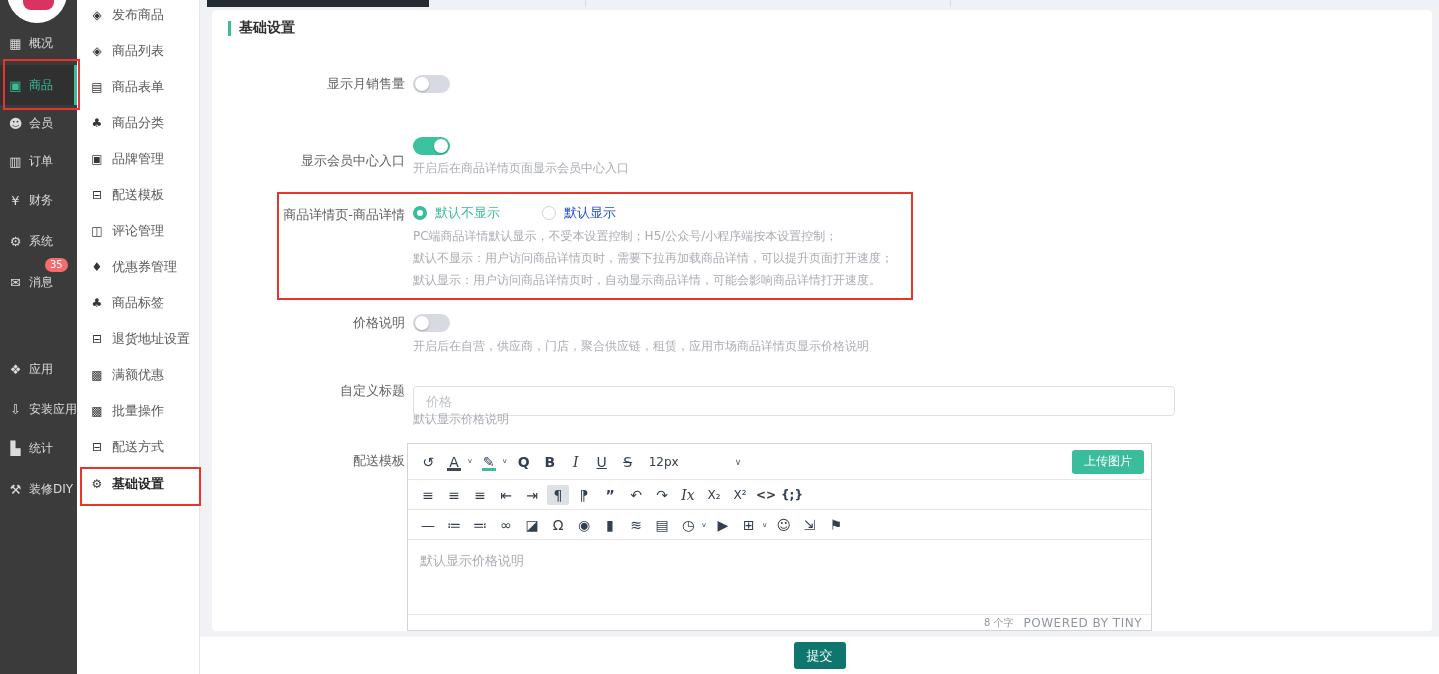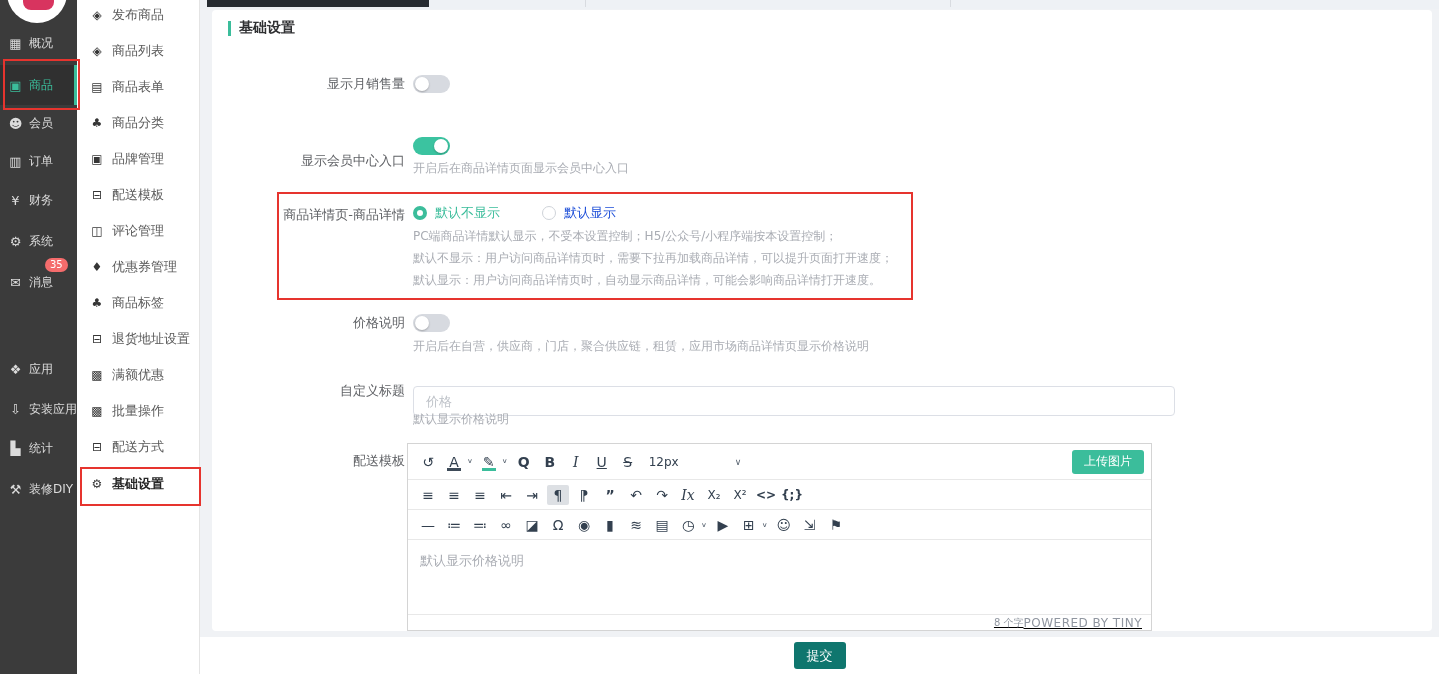--- a/index.html
+++ b/index.html
@@ -74,22 +74,22 @@
   .tb-btn.s{text-decoration:line-through;}
   .tb-btn.colorbar::after{content:"";position:absolute;left:4px;right:4px;bottom:1px;height:3px;background:#3d4a58;}
   .tb-btn.colorbar.green::after{background:#3bbd9b;}
   .tb-btn.activebtn{background:#dde0e4;border-radius:2px;}
   .tb-btn.flip{transform:scaleX(-1);}
   .fontsize{font-size:12px;color:#33404f;margin:0 4px 0 8px;cursor:pointer;}
   .fontsize-chev{font-size:9px;color:#55616e;margin-left:52px;cursor:pointer;}
   .upload-btn{margin-left:auto;height:24px;padding:0 12px;background:#3bbd9b;color:#fff;border:none;
     border-radius:3px;font-size:12px;cursor:pointer;font-family:"DejaVu Sans","Liberation Sans",sans-serif;}
   .ed-body{flex:1;border-bottom:1px solid #e8e8e8;padding:12px;font-size:13px;color:#a9acb3;cursor:text;}
-  .ed-status{height:15px;display:flex;align-items:center;justify-content:flex-end;
-    padding:0 9px;flex:none;text-decoration:underline;}
+  .ed-status{height:15px;display:flex;align-items:center;justify-content:flex-end;gap:10px;
+    padding:0 9px;flex:none;}
   .wc{font-size:10px;color:#9096a0;}
   .pb{font-size:12px;color:#9096a0;letter-spacing:.5px;}
 
   
   .footer{position:absolute;left:200px;top:637px;width:1239px;height:37px;background:#fff;
     display:flex;align-items:center;justify-content:center;}
   .submit-btn{width:52px;height:27px;background:#0f766e;color:#fff;border:none;border-radius:3px;
     font-size:13px;cursor:pointer;font-family:"DejaVu Sans","Liberation Sans",sans-serif;}
 
   

